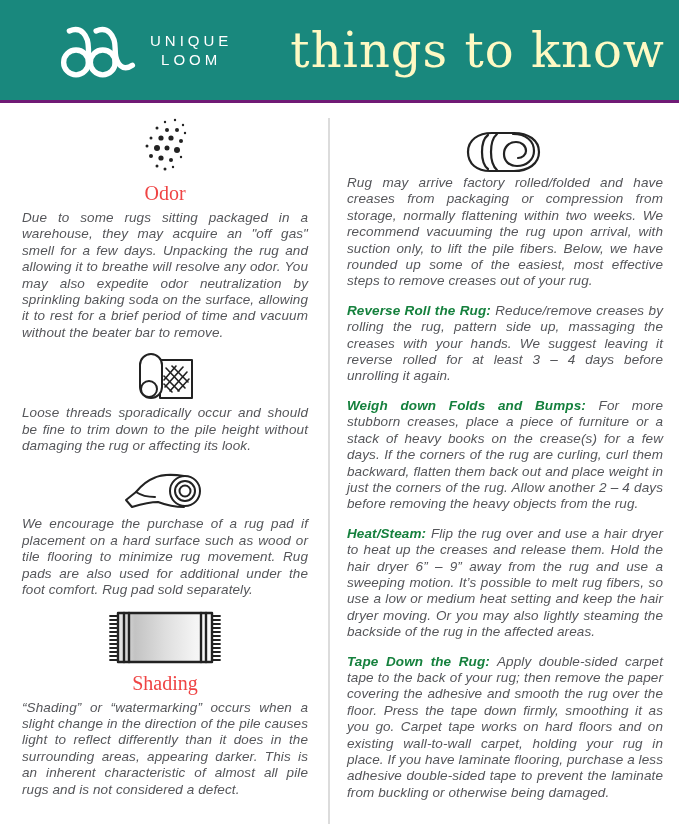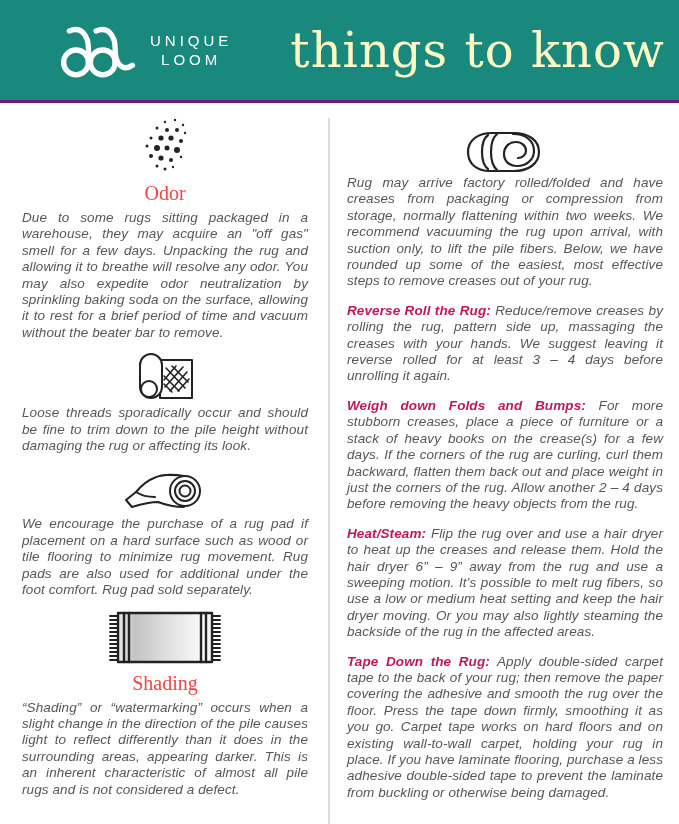--- a/index.html
+++ b/index.html
@@ -20,21 +20,21 @@
   .col-right{flex:1;box-sizing:border-box;padding:26px 16px 0 19px;}
   .divider{position:absolute;left:328px;top:118px;bottom:0;width:2px;background:#dcdcdc;}
   
   .section{margin-top:0;}
   .icon-wrap{display:flex;justify-content:center;}
   .heading{font-family:"Liberation Serif","DejaVu Serif",serif;font-weight:500;
            font-size:20px;color:#ef4444;text-align:center;margin:7px 0 5px;}
   .body-text{font-size:13.5px;line-height:16.4px;color:#55565a;text-align:justify;
              margin:0;letter-spacing:0.1px;font-style:italic;}
   .tip{margin:13px 0 0;}
-  .tip b{color:#be185d;font-weight:700;}
+  .tip b{color:#15803d;font-weight:700;}
   .mt10{margin-top:10px}.mt12{margin-top:12px}
   svg.ic{stroke:#222;fill:none;stroke-linecap:round;stroke-linejoin:round;}
   svg.ic .fw{fill:#fff;}
   svg.ic .fd{fill:#222;stroke:none;}
 </style>
 </head>
 <body>
 
 <div id="page">
 

